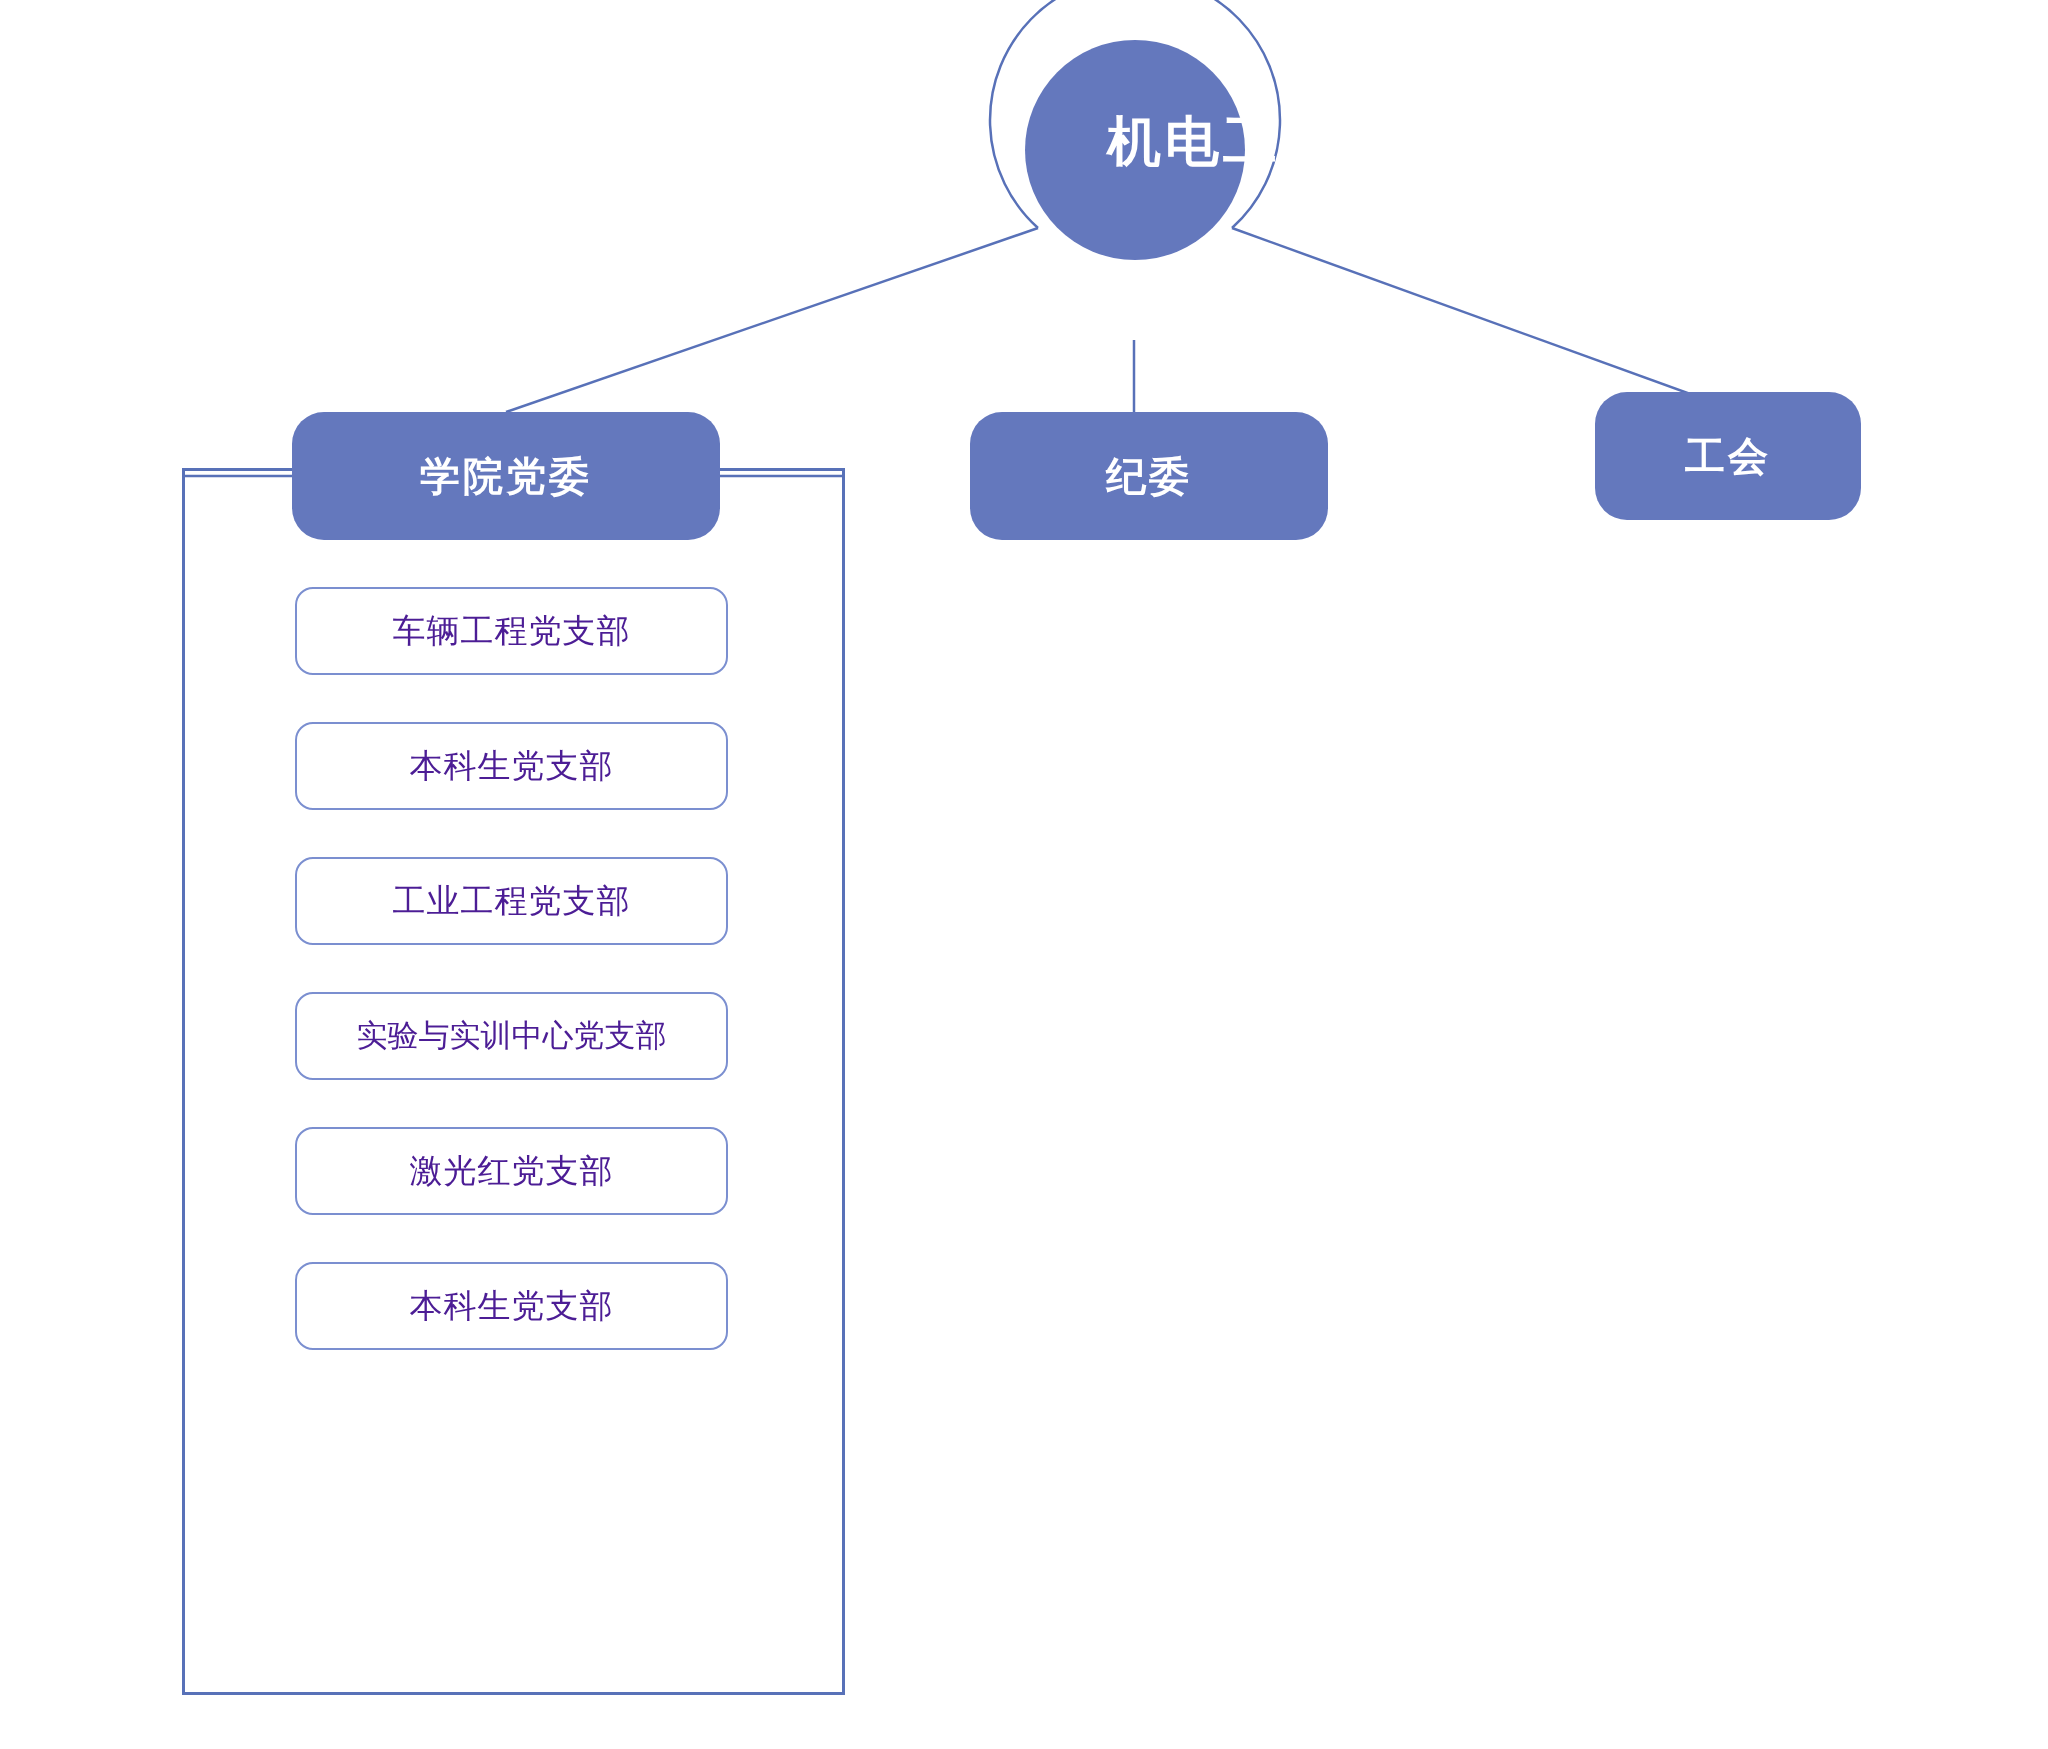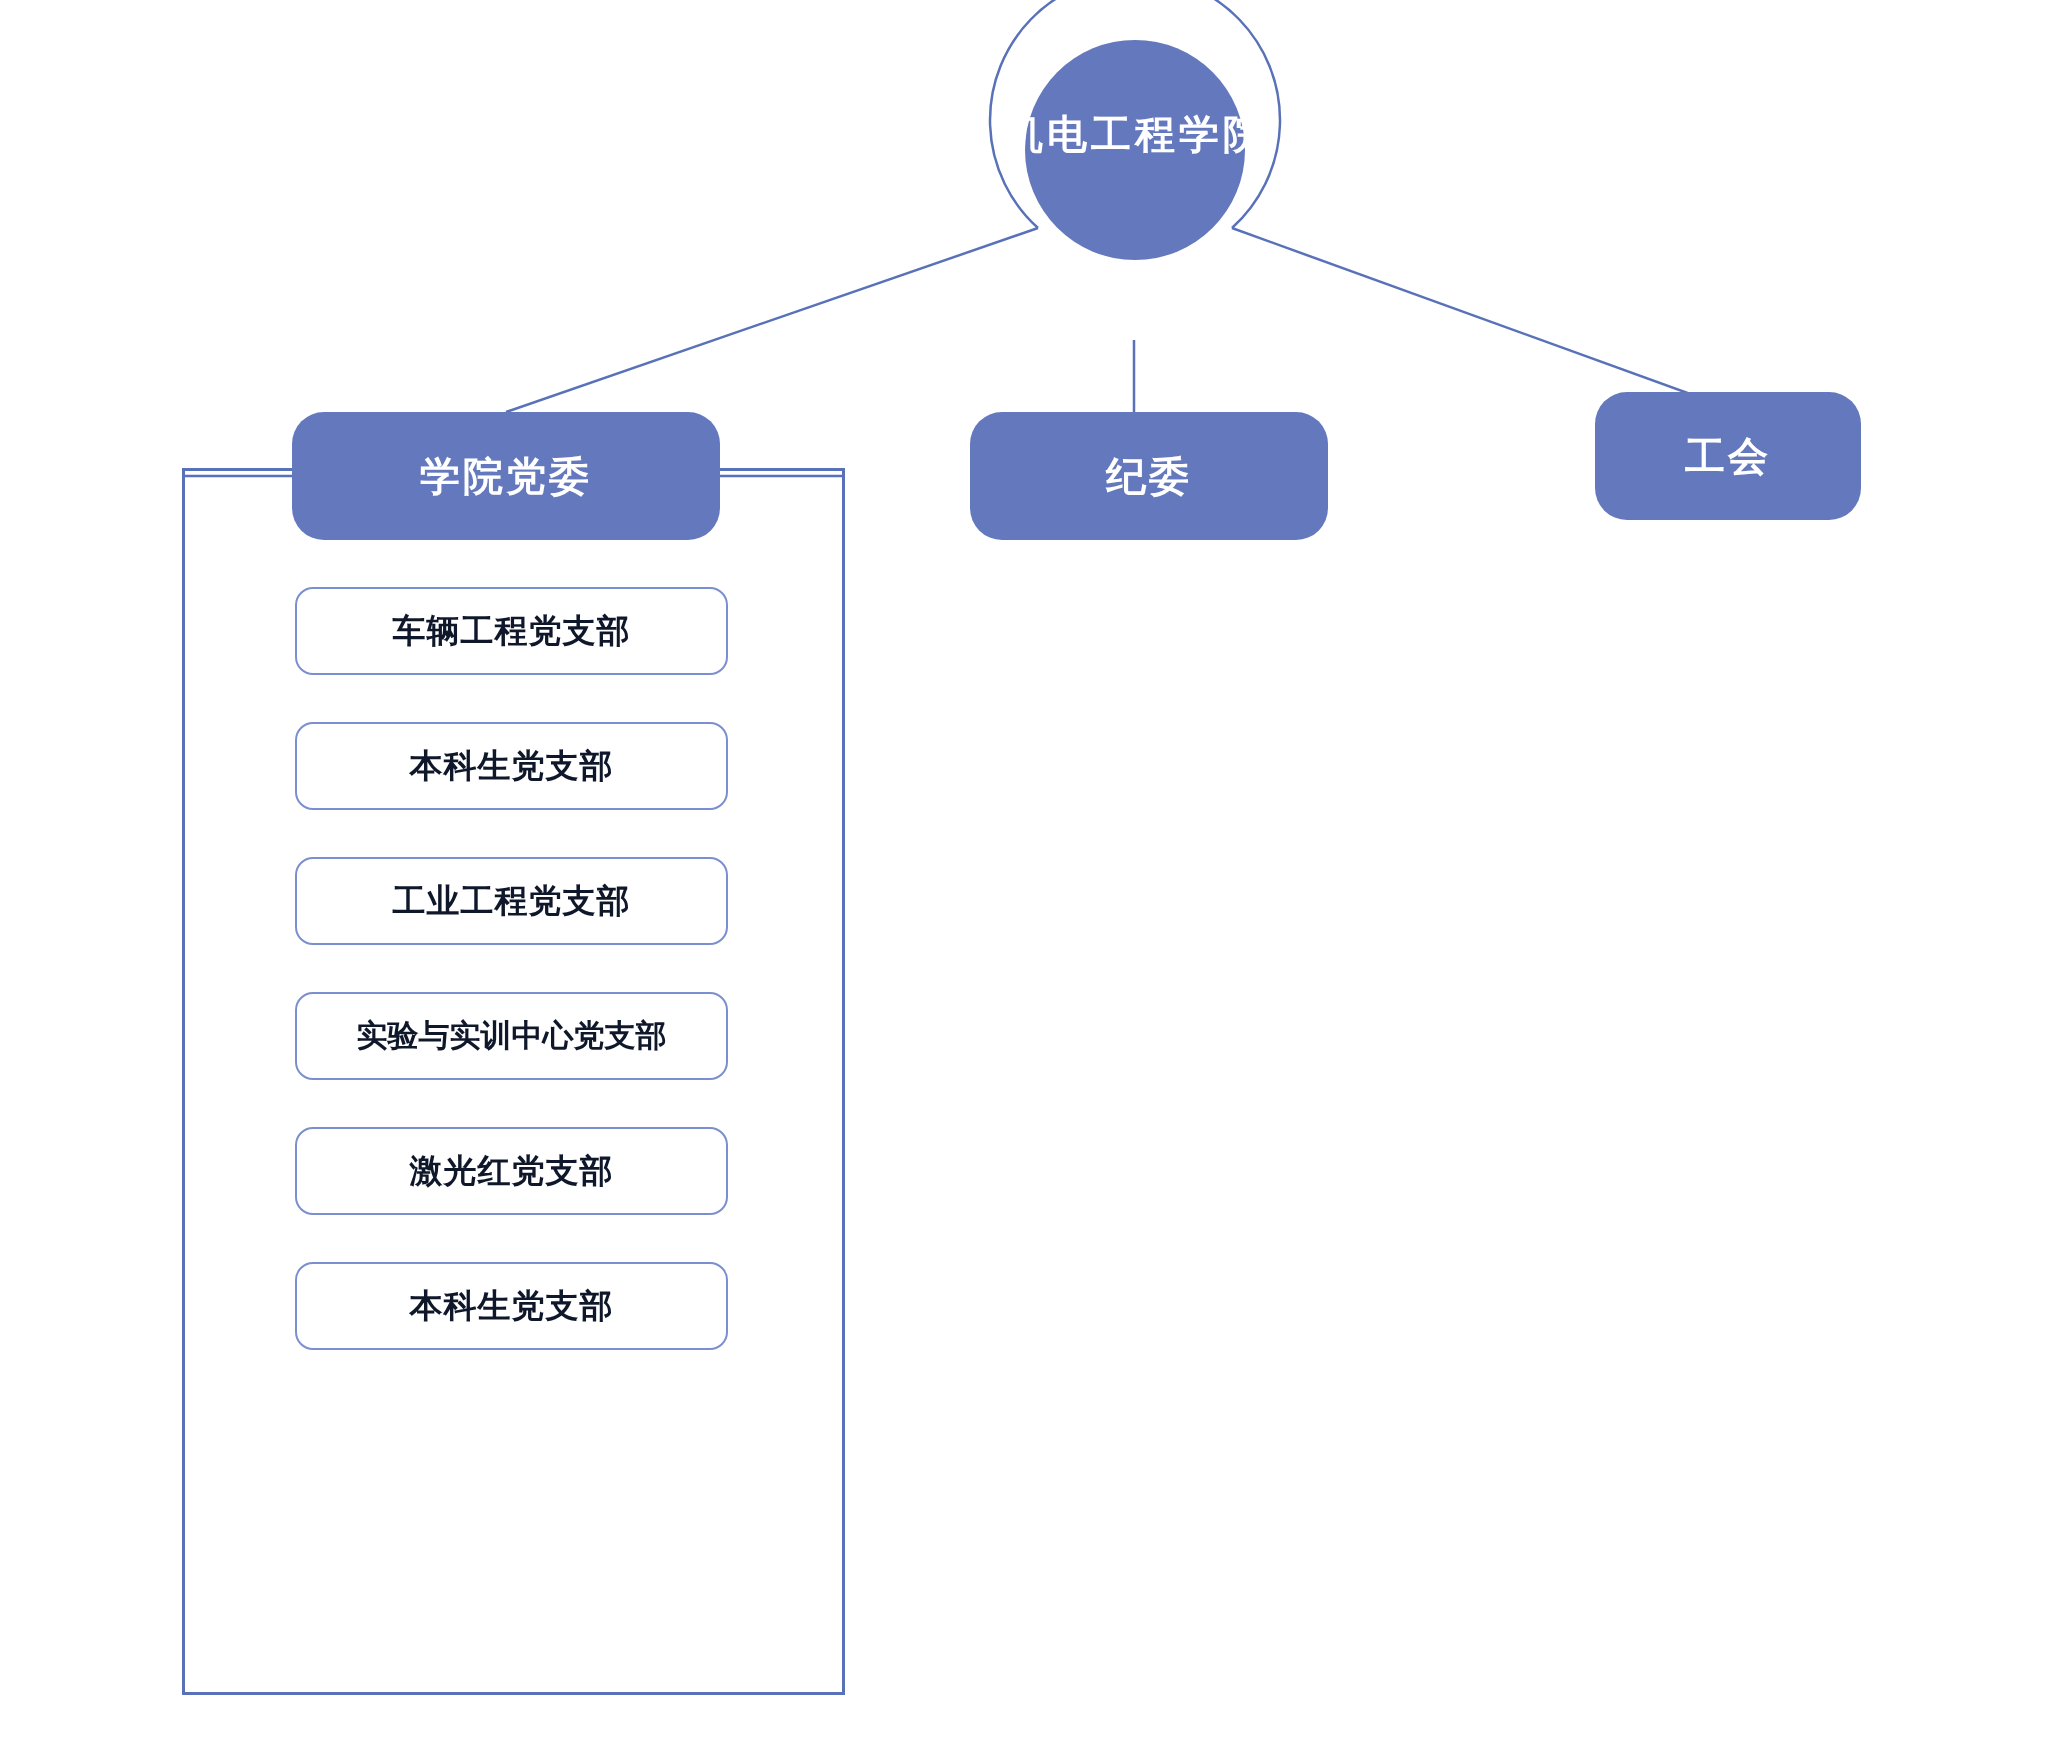--- a/index.html
+++ b/index.html
@@ -42,23 +42,23 @@
     width: 220px;
     height: 220px;
     border-radius: 50%;
     background: #6478bd;
   }
   .root-label {
     position: absolute;
     left: -210px;
     top: 74px;
     width: 640px;
-    text-align: center;
+    text-align: right;
     color: #ffffff;
-    font-size: 40px;
+    font-size: 54px;
     font-weight: bold;
     letter-spacing: 4px;
     line-height: 1.0;
     white-space: nowrap;
   }
 
   
   .lv2-box {
     position: absolute;
     background: #6478bd;
@@ -95,29 +95,28 @@
     top: 587px;
     width: 433px;
   }
   .leaf-box {
     width: 433px;
     height: 88px;
     margin-bottom: 47px;
     border: 2px solid #7b8fd0;
     border-radius: 18px;
     background: #ffffff;
-    color: #0f172a;
+    color: #4c1d95;
     font-size: 33px;
     letter-spacing: 1px;
     display: flex;
     align-items: center;
     justify-content: center;
     box-sizing: border-box;
     white-space: nowrap;
-    font-weight: bold;
   }
   .leaf-box.wide-text { font-size: 31px; letter-spacing: 0px; }
 </style>
 </head>
 <body>
 
 <div id="stage">
 
   <svg id="wires" viewBox="0 0 2048 1749" xmlns="http://www.w3.org/2000/svg">
 

